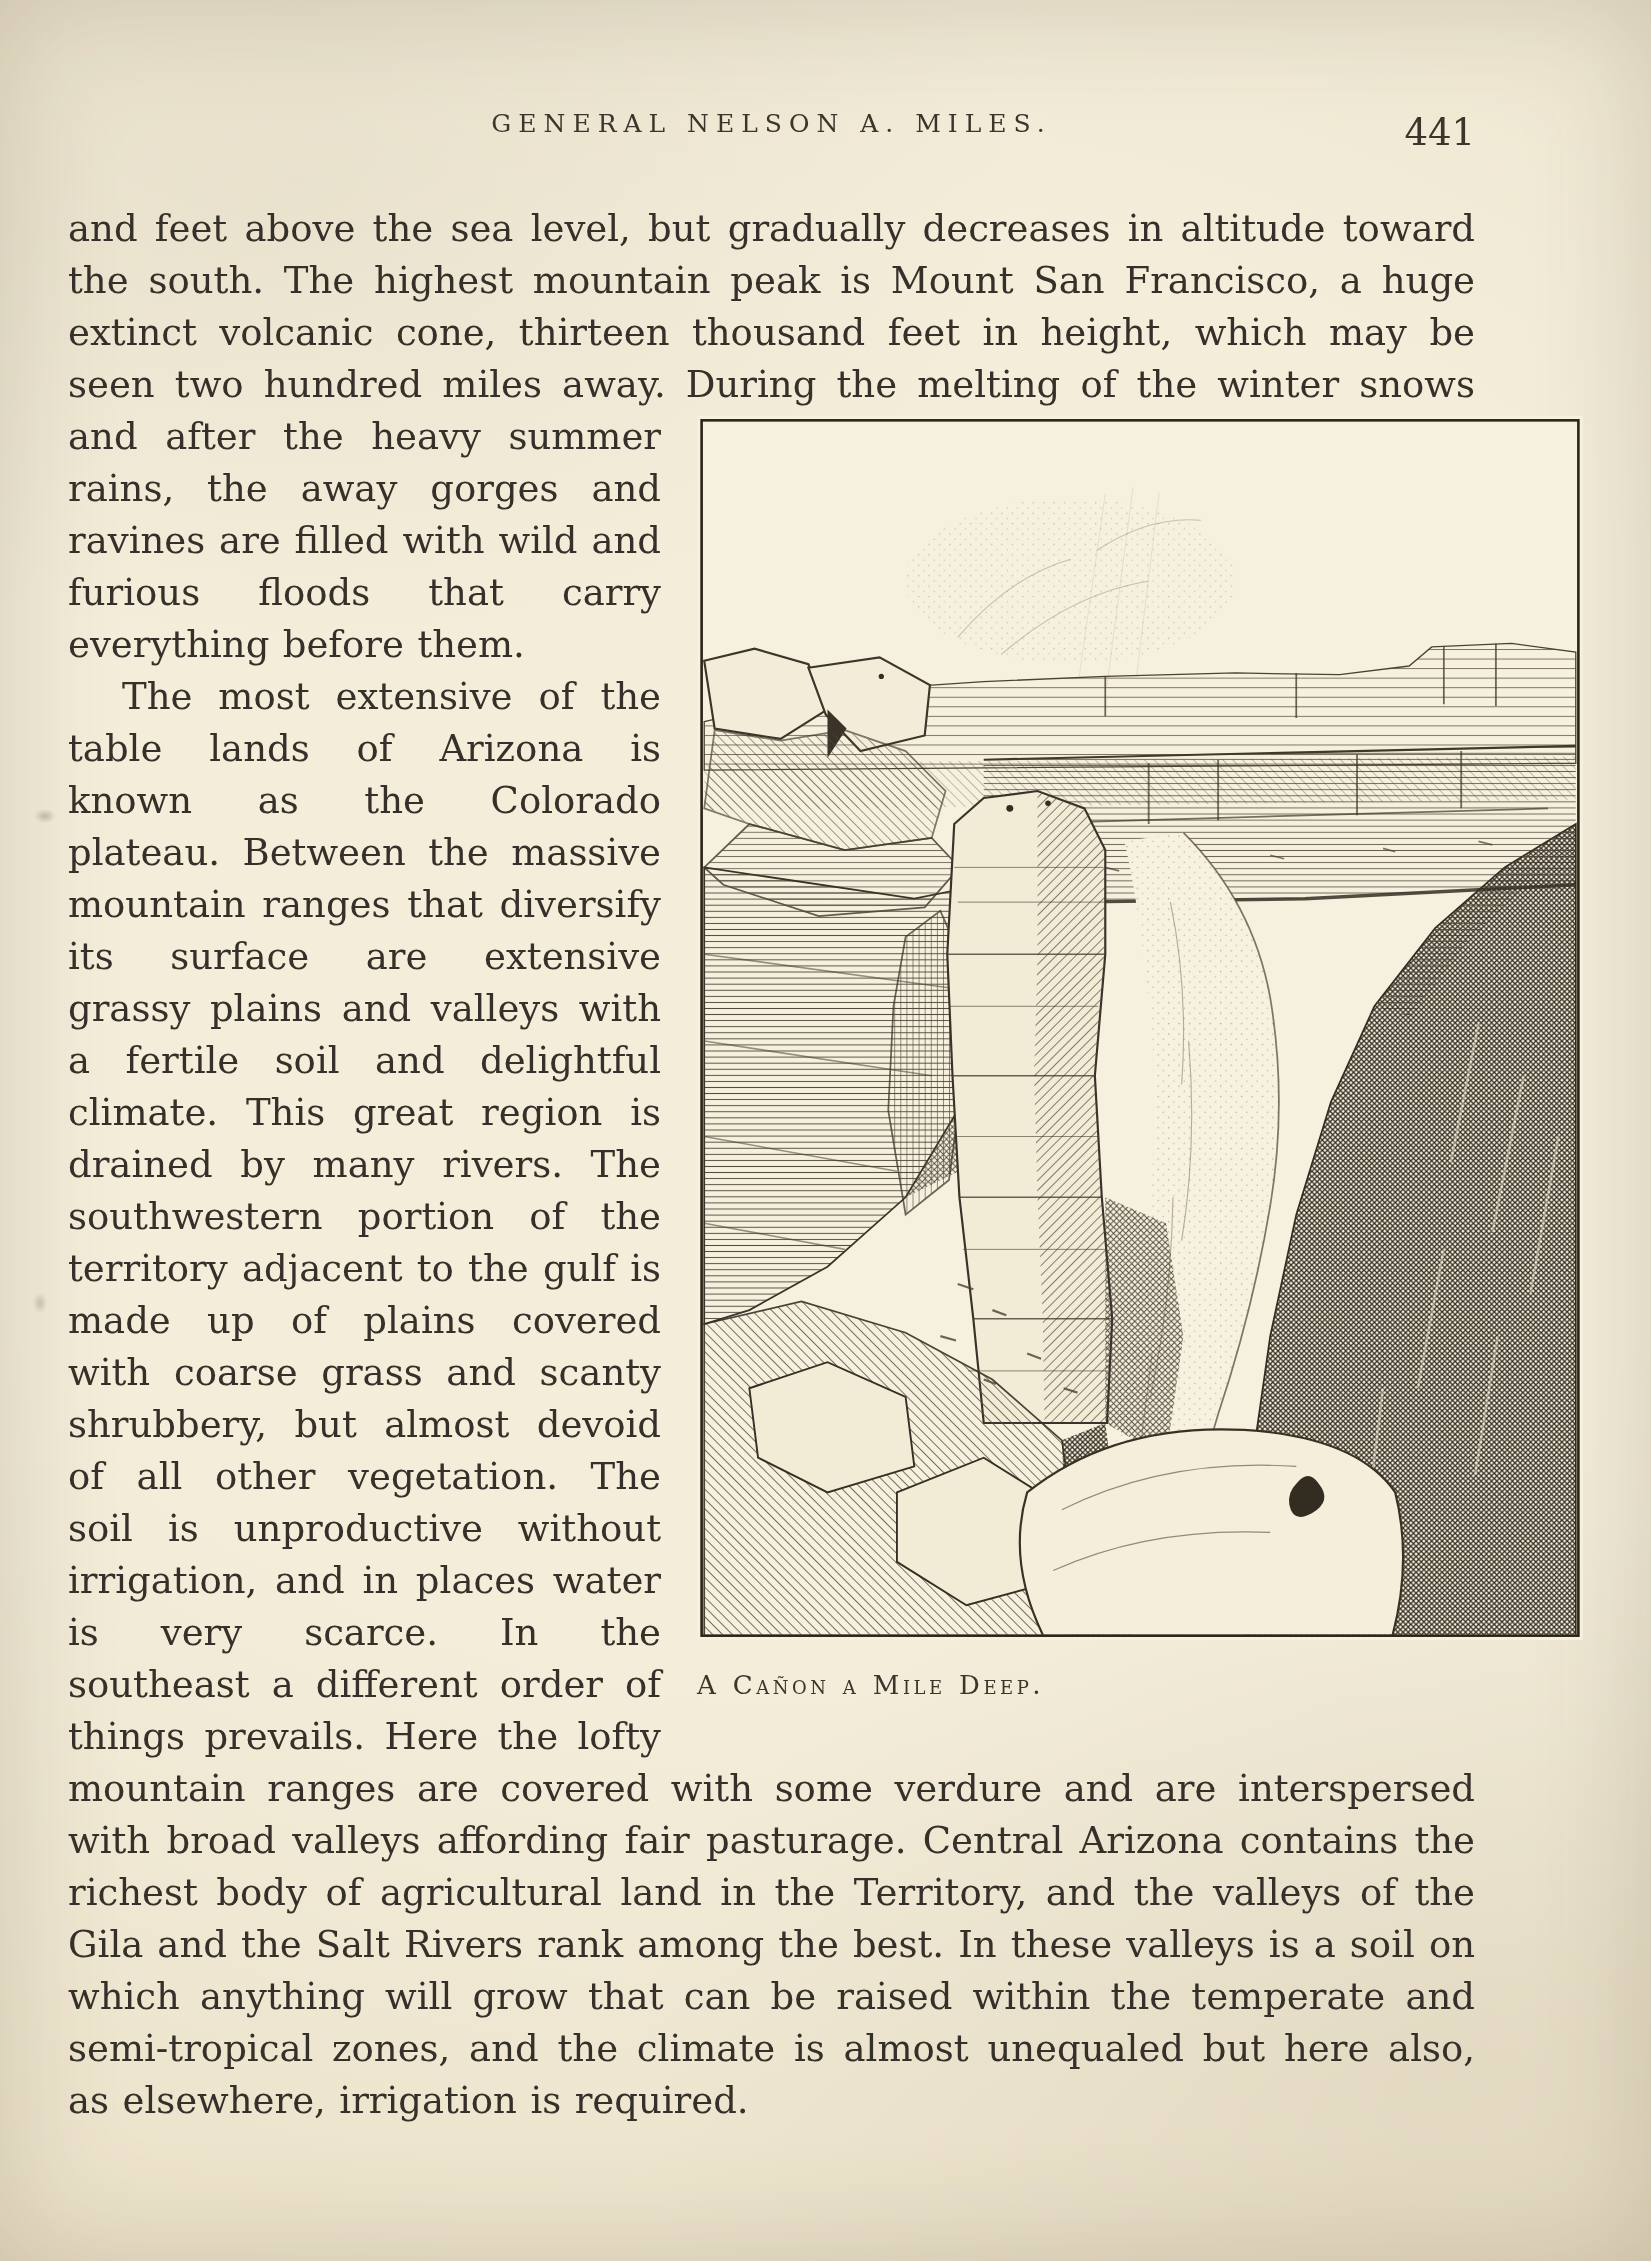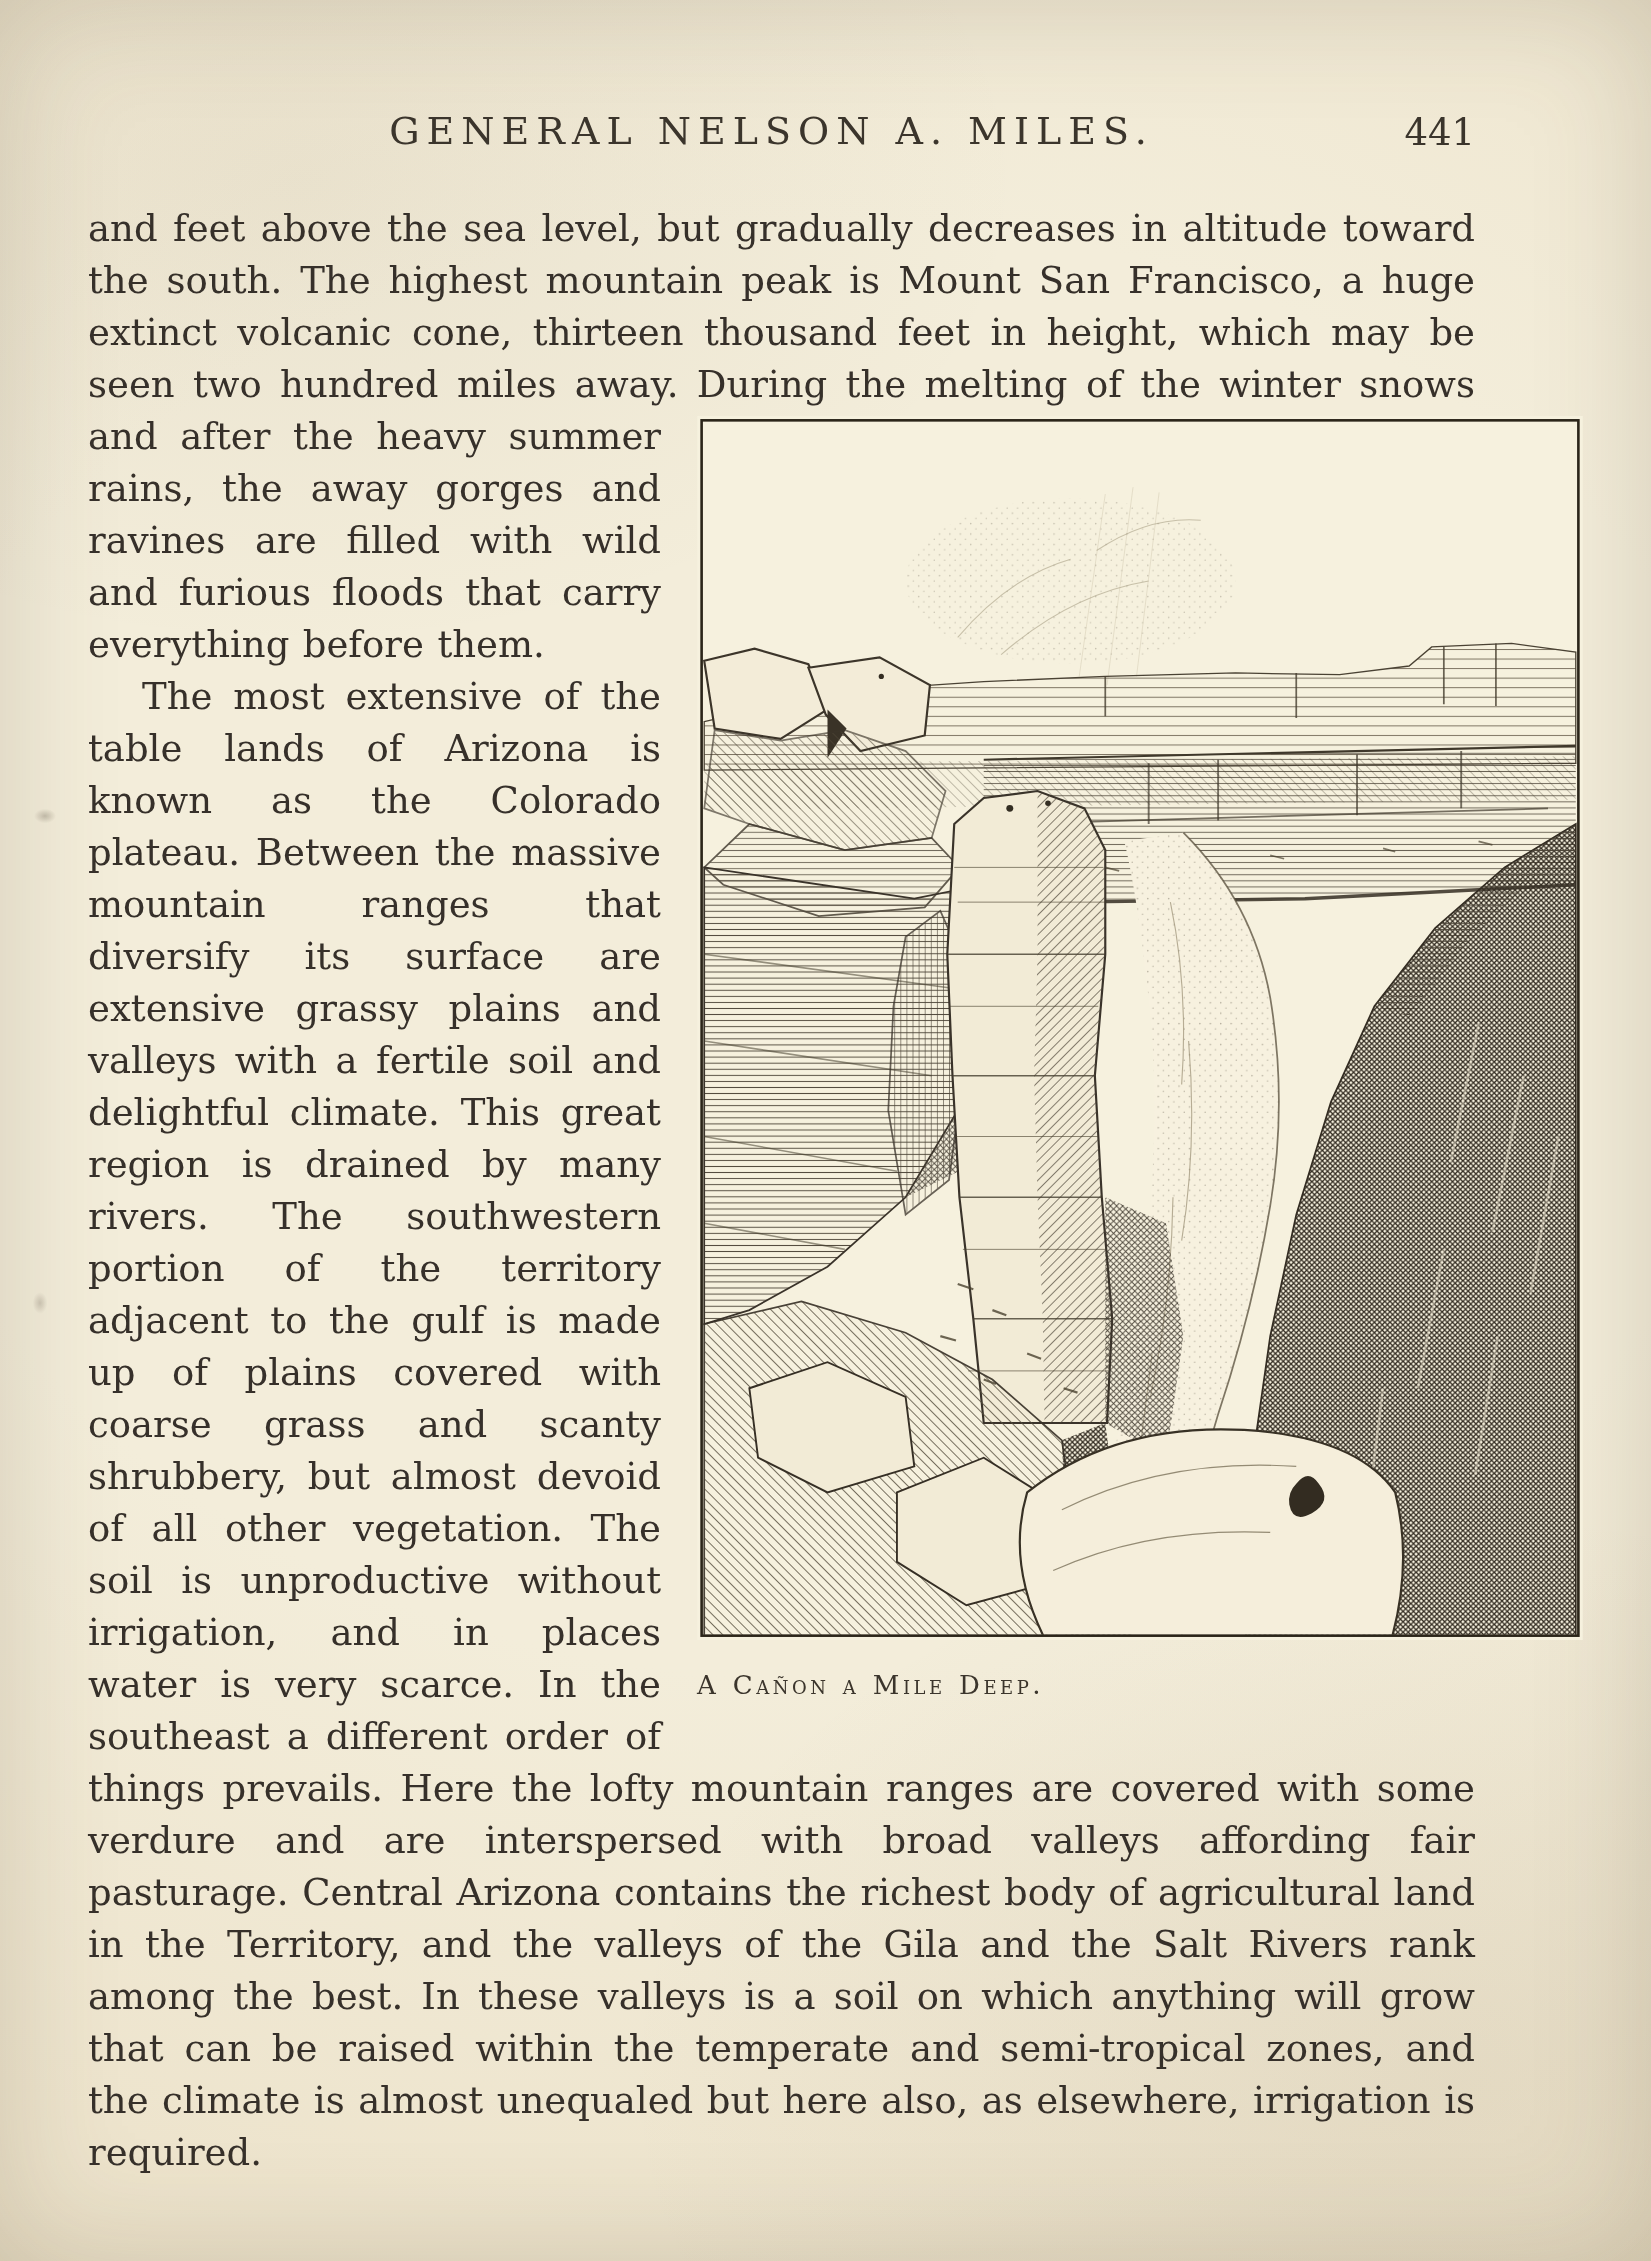--- a/index.html
+++ b/index.html
@@ -20,34 +20,34 @@
       radial-gradient(1216px 782px at 18% 8%, rgba(120,100,70,0.07), transparent 60%),
       radial-gradient(1389px 955px at 88% 92%, rgba(120,100,70,0.09), transparent 60%),
       radial-gradient(2258px 1737px at 50% 42%, #f3edda 42%, #ece2ca 82%, #e0d5b7 100%);
     box-shadow: inset 0 0 122px rgba(86,70,44,0.20);
   }
   .content { padding: 109px 177px 0 68px; }
 
   .header { position: relative; height: 45px; }
   .header-title {
     text-align: center;
-    font-size: 38px;
+    font-size: 25px;
     letter-spacing: 7px;
     color: #3b352c;
     font-weight: normal;
   }
   .page-num {
     position: absolute;
     right: 0; top: 1.7px;
     font-size: 37px;
     color: #3b352c;
     text-align: right;
   }
 
-  .bodytext { margin-top: 49px; margin-left: 20px; }
+  .bodytext { margin-top: 49px; }
   .bodytext p {
     font-size: 37px;
     line-height: 52px;
     text-align: justify;
     word-spacing: 1.7px;
     color: #36302a;
   }
   .indent { text-indent: 54px; }
 
   .figure {

